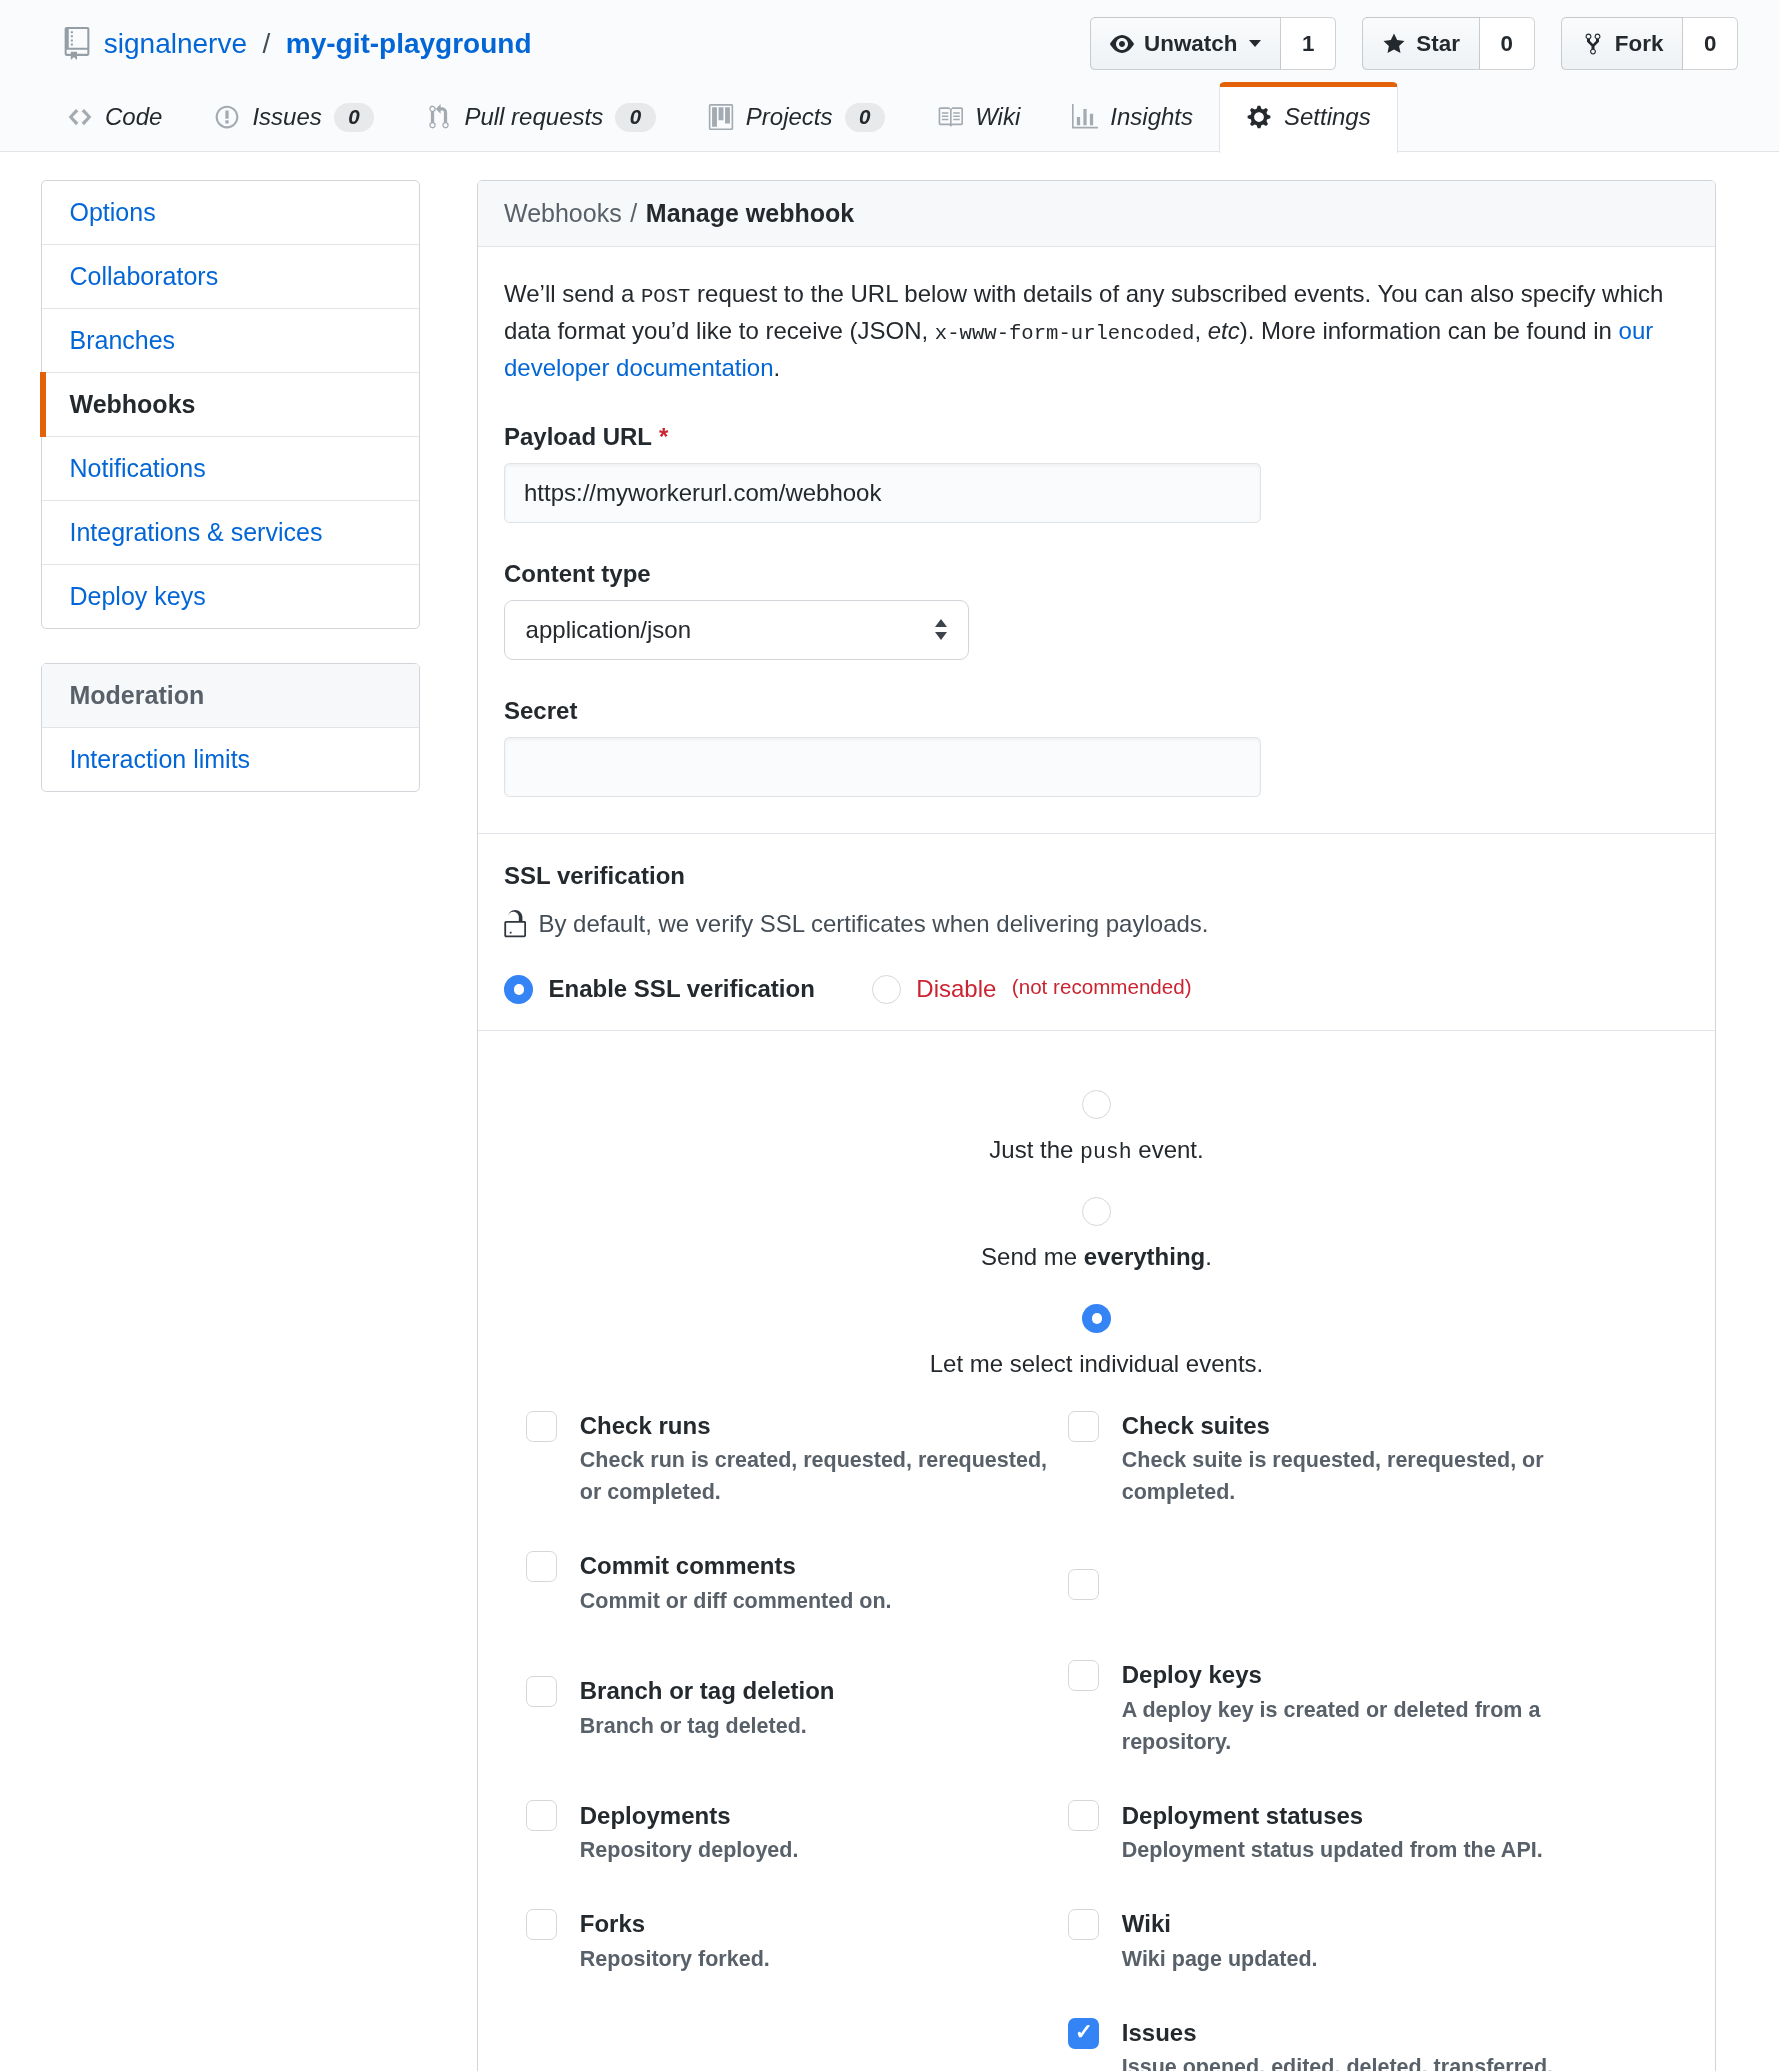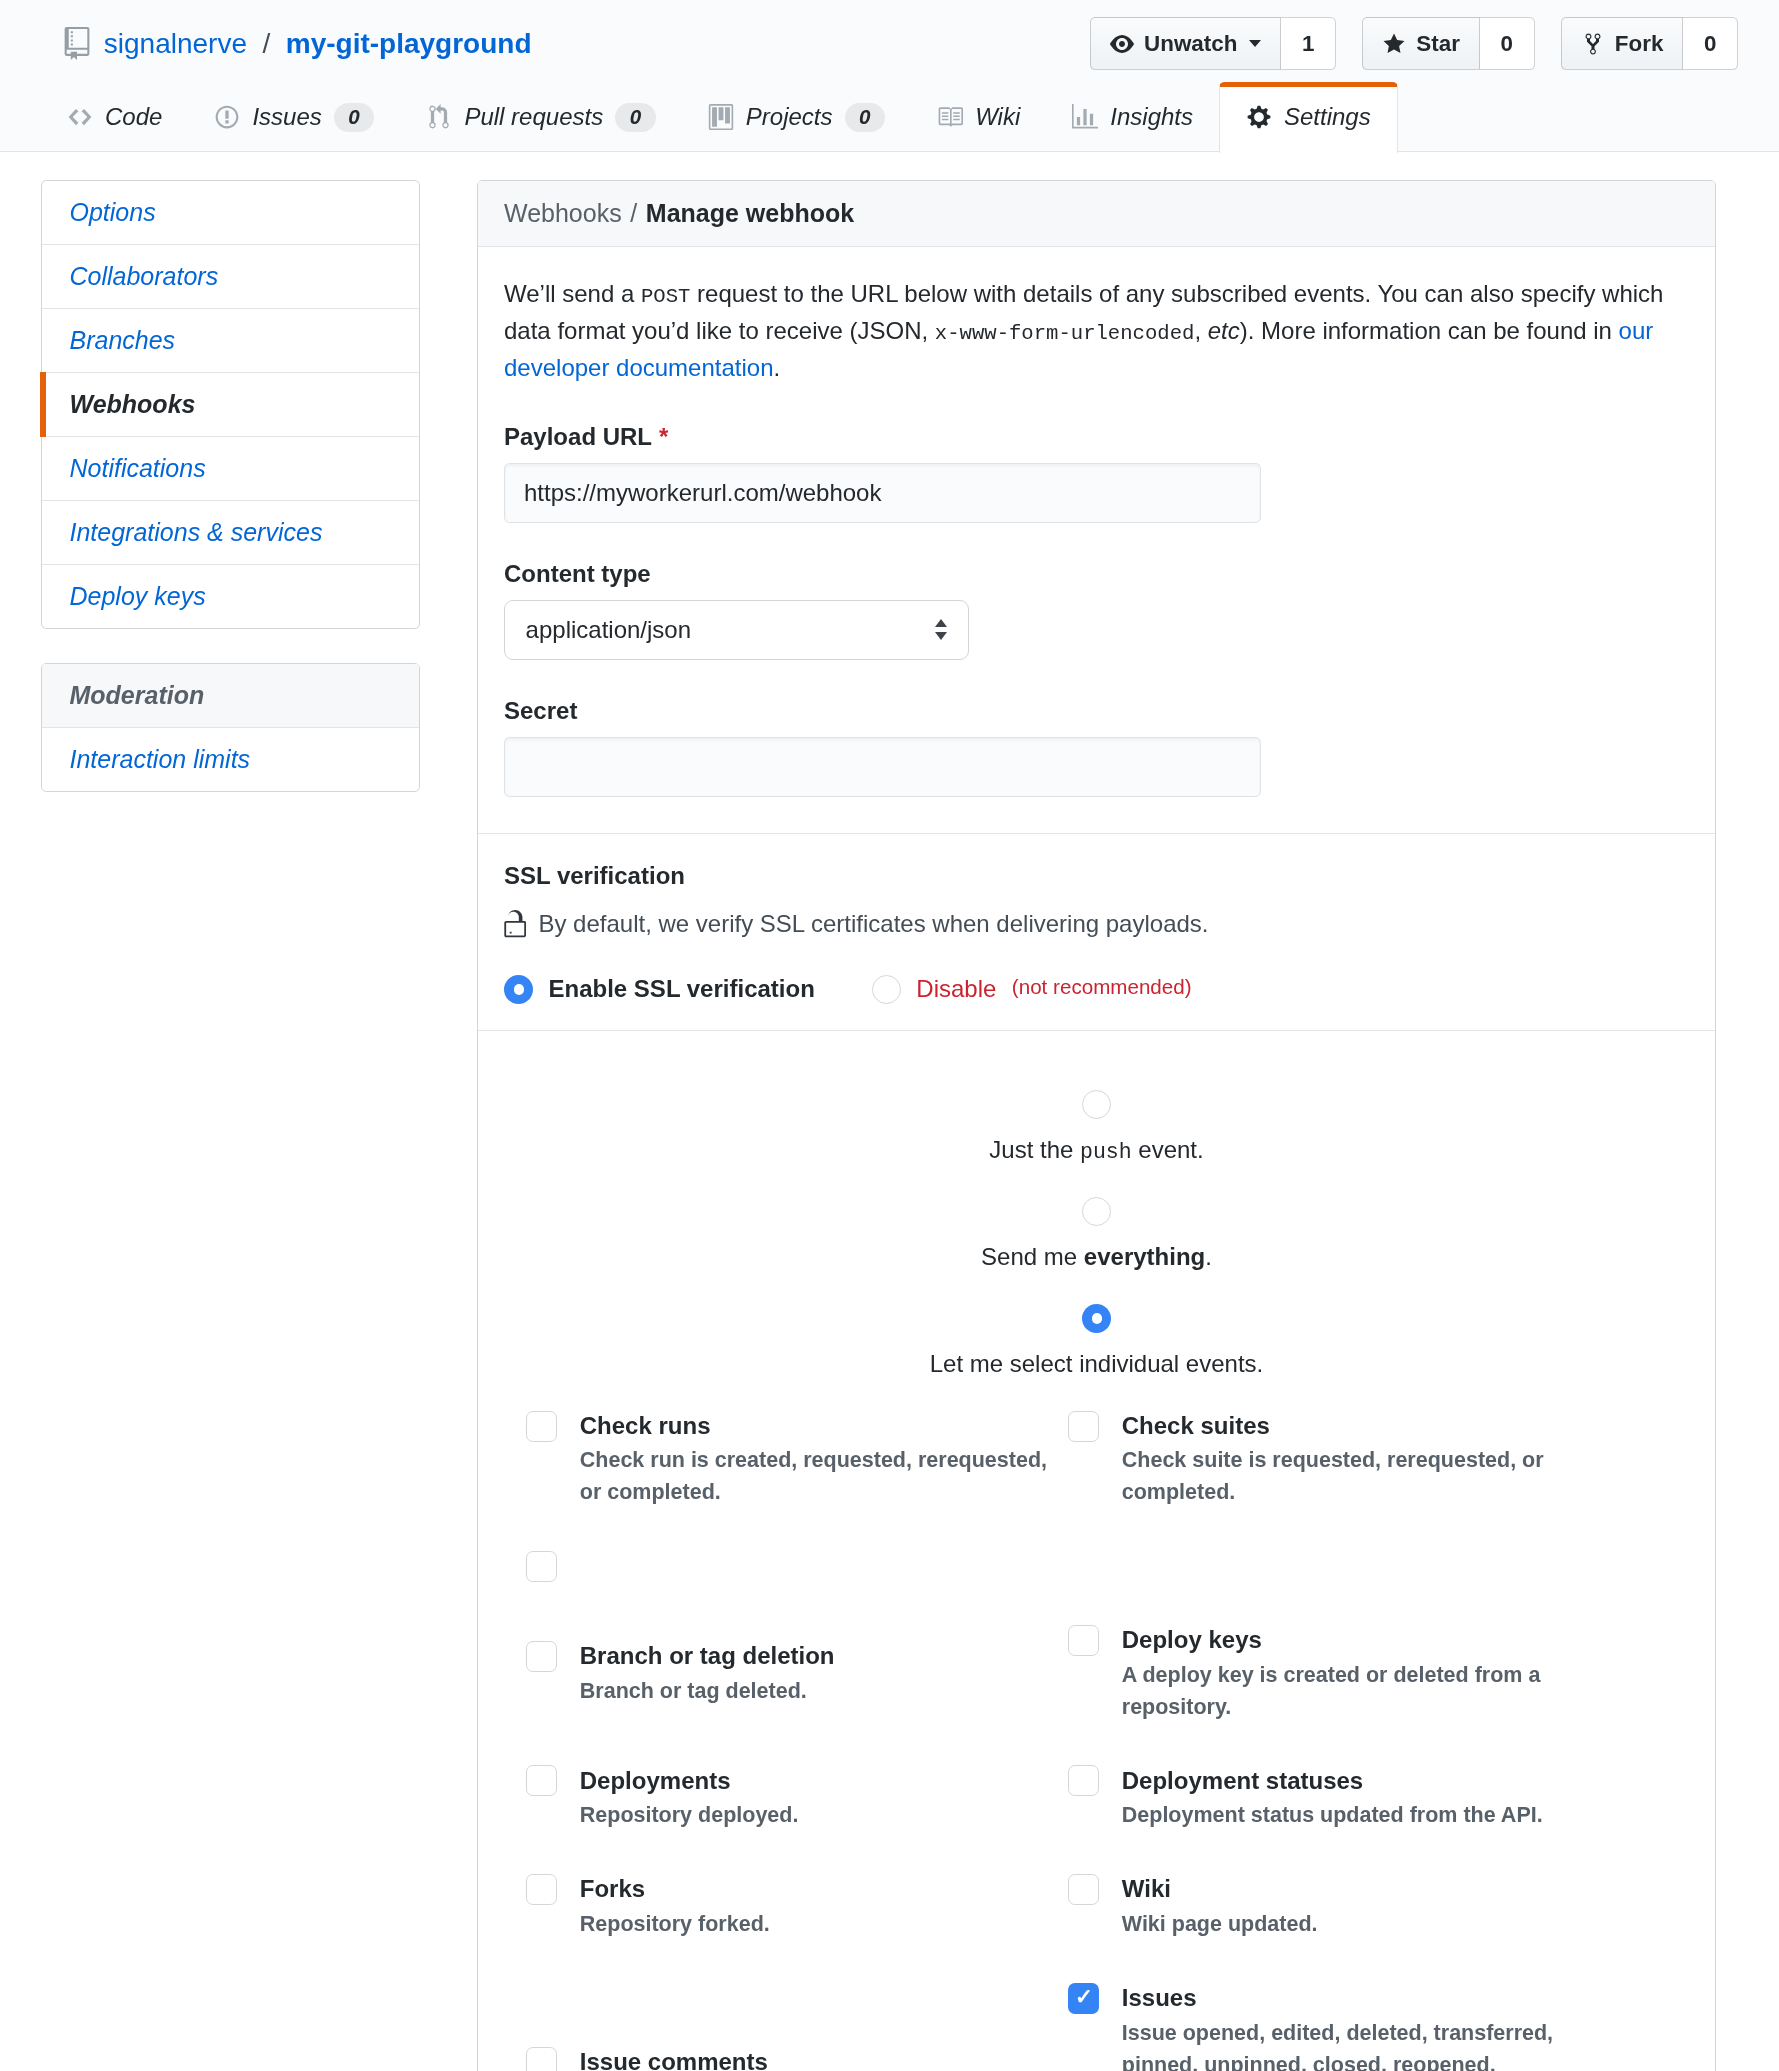--- a/index.html
+++ b/index.html
@@ -45,21 +45,21 @@
     font-size:20.6px; font-weight:600; line-height:1; color:#24292e;
   }
   .tab.active {
     background:#fff; border:1.7px solid #e1e4e8; border-bottom:none;
     border-top:5.2px solid #e36209; border-radius:5.2px 5.2px 0 0; padding:15.5px 26px 22.4px;
   }
   .tab.active .ic { color:#24292e; }
 
   
   .layout { display:flex; align-items:flex-start; gap:57px; padding:27.5px 41px; }
-  aside { width:379px; flex-shrink:0;font-style:italic; }
+  aside { width:379px; flex-shrink:0; }
   .menu { border:1.7px solid #d1d5da; border-radius:5.2px; background:#fff; }
   .menu-item {
     position:relative; display:block; padding:17px 27.5px; font-size:25px; color:#0366d6;
     border-bottom:1.7px solid #e1e4e8; line-height:29px;
   }
   .menu .menu-item:last-child { border-bottom:none; }
   .menu-item.active { color:#24292e; font-weight:700; }
   .menu-item.active::before { content:""; position:absolute; left:-1.7px; top:-0.9px; bottom:-0.9px; width:5.2px; background:#e36209; }
   .menu.moderation { margin-top:34px; }
   .menu-header {
@@ -340,20 +340,27 @@
             </div>
             <div class="ev-cell right">
               <span class="checkbox"></span>
               <div>
                 <label class="ev-title">Check suites</label>
                 <div class="ev-desc">Check suite is requested, rerequested, or completed.</div>
               </div>
             </div>
           </div>
           <div class="ev-row">
+            <div class="ev-cell">
+              <span class="checkbox"></span>
+              <div>
+                <label class="ev-title">Commit comments</label>
+                <div class="ev-desc">Commit or diff commented on.</div>
+              </div>
+            </div>
             <div class="ev-cell right">
               <span class="checkbox"></span>
             </div>
           </div>
           <div class="ev-row">
             <div class="ev-cell">
               <span class="checkbox"></span>
               <div>
                 <label class="ev-title">Branch or tag deletion</label>
                 <div class="ev-desc">Branch or tag deleted.</div>

